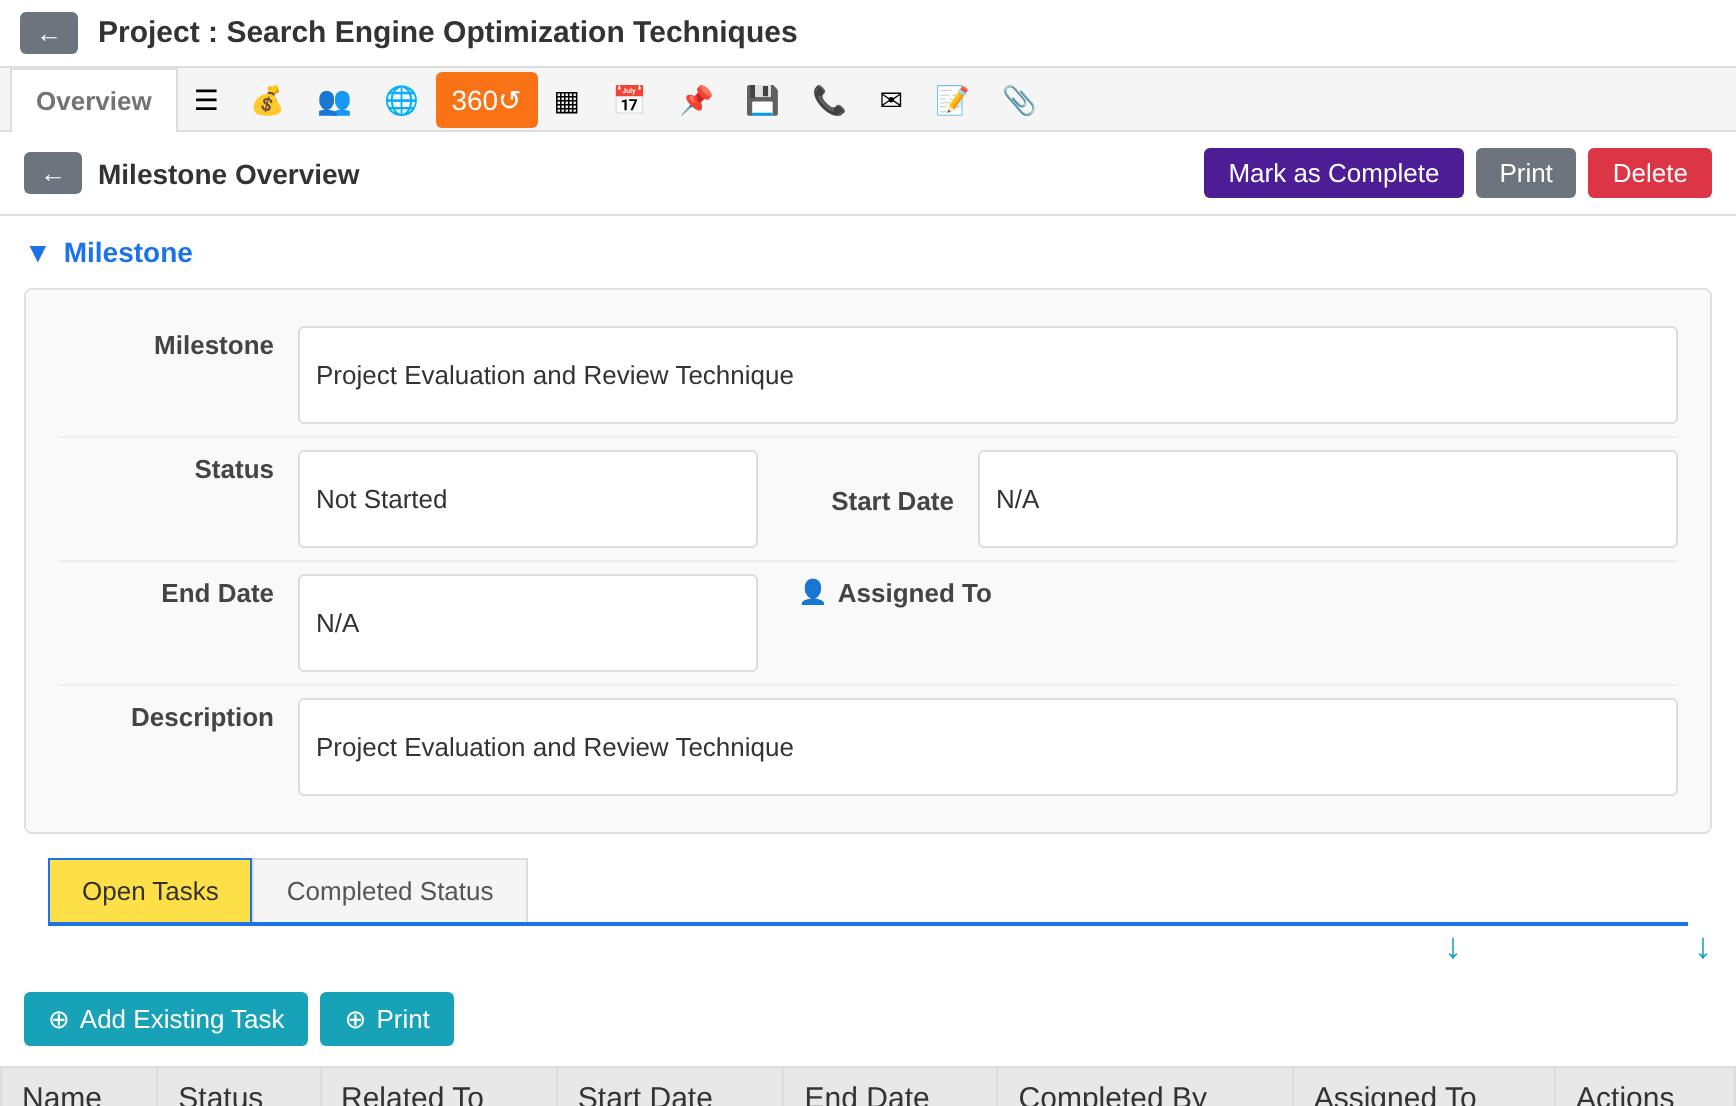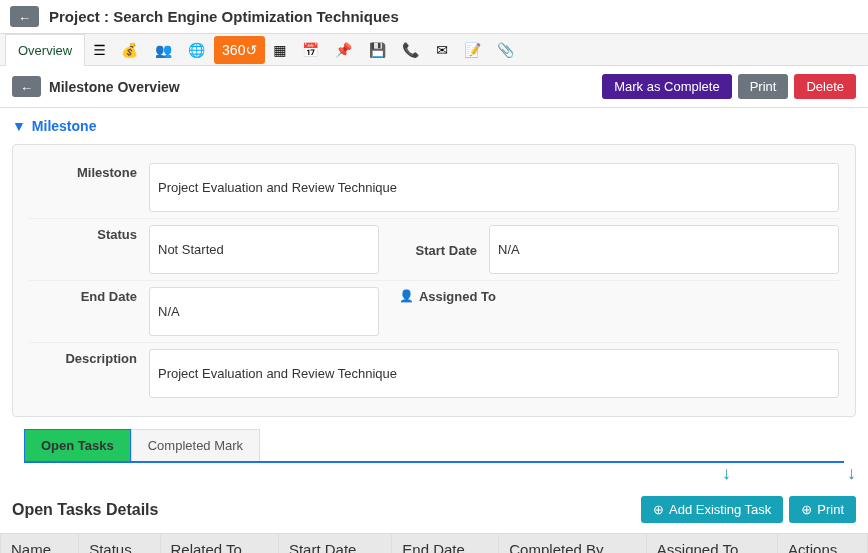--- a/index.html
+++ b/index.html
@@ -21,21 +21,21 @@
       display: flex; align-items: center; border-bottom: 1px solid #ddd;
       background: #f5f5f5; padding: 0 5px;
     }
     .tab-nav .tab-item {
       padding: 8px 12px; cursor: pointer; border: 1px solid transparent;
       border-bottom: none; font-size: 13px; background: #f5f5f5;
       color: #555;
     }
     .tab-nav .tab-item.active {
       background: #fff; border-color: #ddd; border-bottom-color: #fff;
-      font-weight: normal; color: #14532d; margin-bottom: -1px;
+      font-weight: bold; color: #737373; margin-bottom: -1px;
     }
     .tab-nav .tab-icon {
       padding: 6px 8px; cursor: pointer; font-size: 14px;
     }
     .tab-nav .tab-icon.orange-bg {
       background: #f97316; color: #fff; border-radius: 3px;
     }
 
     
     .sub-header {
@@ -88,22 +88,22 @@
     
     .task-tabs {
       display: flex; border-bottom: 2px solid #1a73e8;
       margin: 0 0 0 12px; margin-right: 12px;
     }
     .task-tab {
       padding: 8px 16px; cursor: pointer; border: 1px solid #ddd;
       border-bottom: none; background: #f5f5f5; font-size: 13px; color: #555;
     }
     .task-tab.active {
-      background: #22c55e; border-color: #1a73e8; border-bottom-color: #fff;
-      color: #333; font-weight: bold;
+      background: #fde047; border-color: #1a73e8; border-bottom-color: #fff;
+      color: #333; font-weight: normal;
     }
 
     
     .open-tasks-header {
       display: flex; align-items: center; justify-content: space-between;
       padding: 10px 12px;
     }
     .open-tasks-title { font-size: 16px; font-weight: bold; color: #333; }
     .open-tasks-actions { display: flex; gap: 6px; position: relative; }
     .btn-cyan {
@@ -203,31 +203,30 @@
 
   <div class="field-row">
     <span class="field-label">Description</span>
     <div class="field-value">Project Evaluation and Review Technique</div>
   </div>
 </div>
 
 <div style="margin: 0 12px;">
   <div class="task-tabs">
     <div class="task-tab active">Open Tasks</div>
-    <div class="task-tab">Completed Mark</div>
+    <div class="task-tab">Completed Status</div>
   </div>
 </div>
 
 <div class="arrows-row">
   <span class="arrow-down">↓</span>
   <span class="arrow-down">↓</span>
 </div>
 
 <div class="open-tasks-header">
-  <span class="open-tasks-title">Open Tasks Details</span>
   <div class="open-tasks-actions">
     <button class="btn-cyan">
       <span>⊕</span>
       <span>Add Existing Task</span>
     </button>
     <button class="btn-cyan">
       <span>⊕</span>
       <span>Print</span>
     </button>
   </div>

